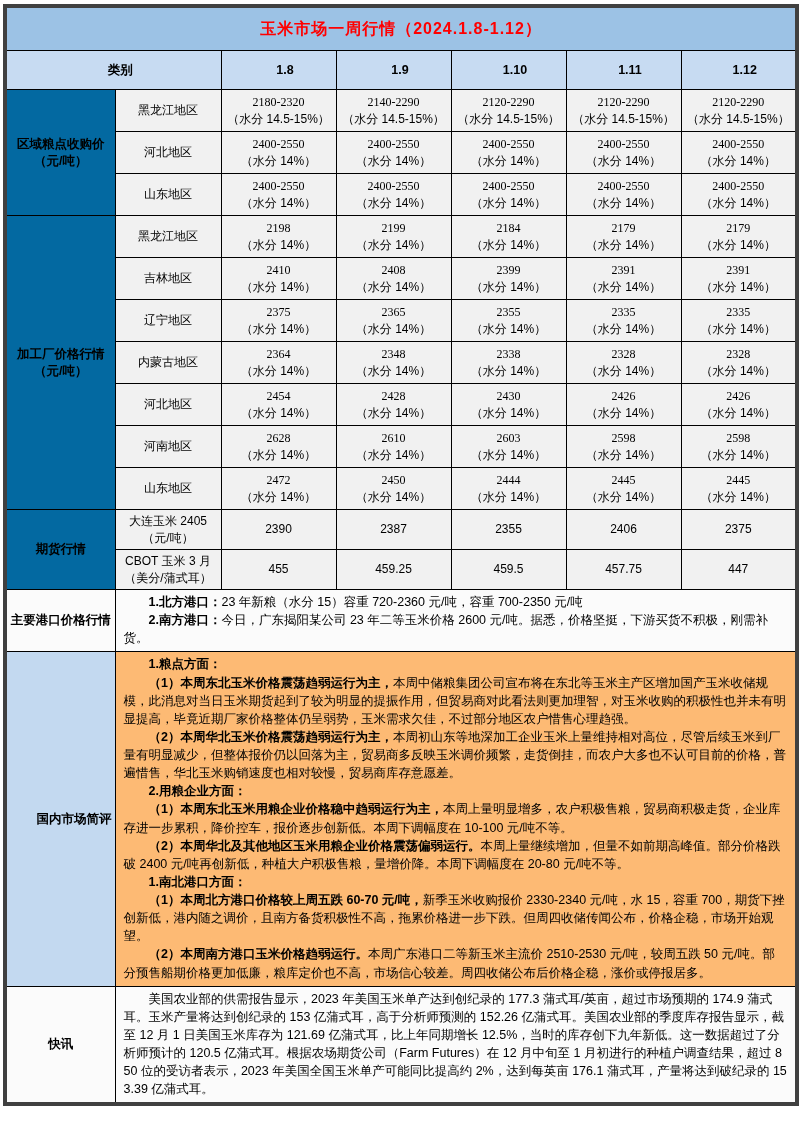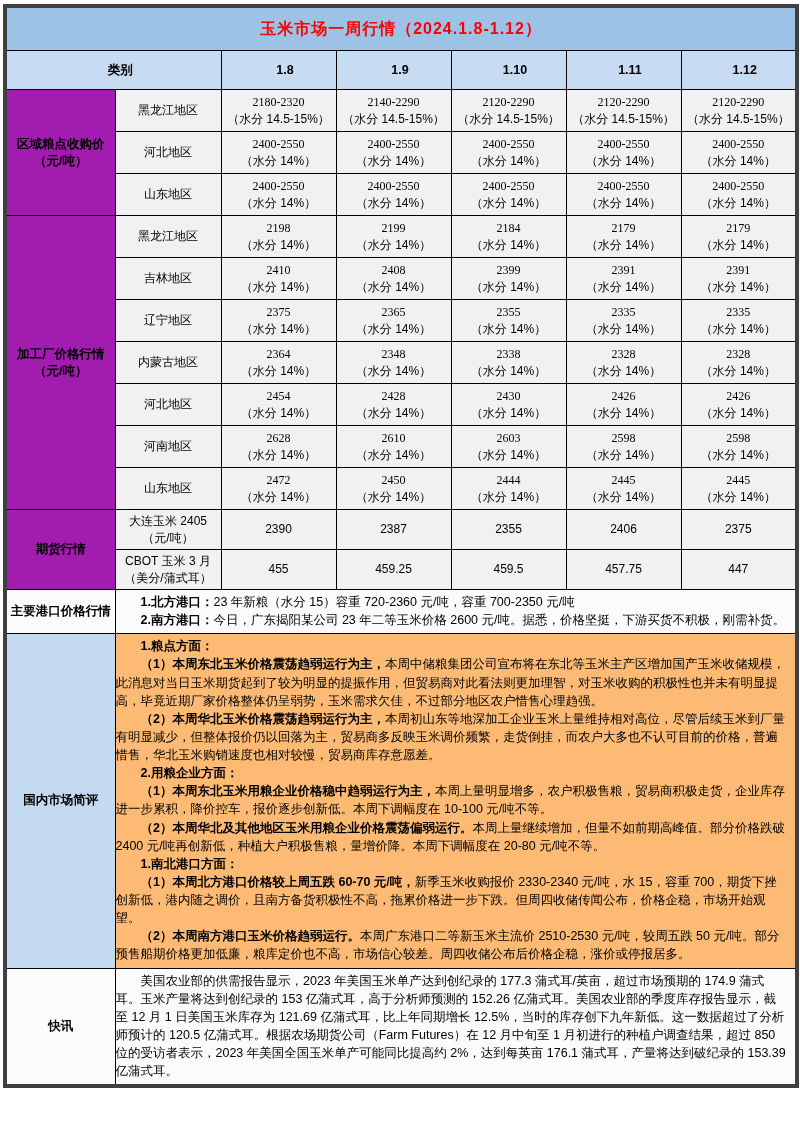--- a/index.html
+++ b/index.html
@@ -5,31 +5,31 @@
   html,body{margin:0;padding:0;background:#ffffff;}
   body{width:800px;font-family:"Liberation Sans","DejaVu Sans",sans-serif;color:#000;}
   .wrap{padding:4px 3px;}
   table{width:792px;border-collapse:collapse;table-layout:fixed;border:4px solid #404040;}
   td{border:1px solid #000;text-align:center;vertical-align:middle;padding:2px 3px;font-size:12px;line-height:1.35;word-break:break-all;}
   
   .title-cell{background:#9CC2E5;color:#FF0000;font-weight:bold;font-size:16px;height:38px;letter-spacing:1px;}
   
   .head-cell{background:#C7DBF2;font-weight:bold;font-size:12.5px;height:34px;padding-left:16px;}
   
-  .sec-label{font-weight:bold;background:#a21caf;font-size:12.5px;}
+  .sec-label{font-weight:bold;background:#0369a1;font-size:12.5px;}
   .region-cell{background:#F1F1F1;}
   .data-cell{background:#F1F1F1;}
   .data-cell .v{display:block;font-family:Liberation Serif, serif;}
   .data-cell .m{display:block;}
   .row-mid{height:42px;}
   .row-fut{height:40px;}
   
-  .text-cell{text-align:left;vertical-align:top;padding:3px 8px 4px 0;background:#FBFBFB;font-size:12.5px;line-height:1.45;}
+  .text-cell{text-align:left;vertical-align:top;padding:3px 8px 4px 8px;background:#FBFBFB;font-size:12.5px;line-height:1.45;}
   .text-cell p{margin:0;text-indent:2em;}
-  .review-label{background:#C3D9F0;font-weight:bold;font-size:12.5px;}
+  .review-label{background:#C3D9F0;font-weight:bold;font-size:12.5px;text-align:right;}
   .review-body{background:#fdba74;}
   .ports-label,.news-label{font-weight:bold;background:#FBFBFB;font-size:12.5px;font-family:Liberation Serif, serif;}
   b{font-weight:bold;}
 </style>
 </head>
 <body>
 
 <div class="wrap">
 <table>
   <colgroup>

